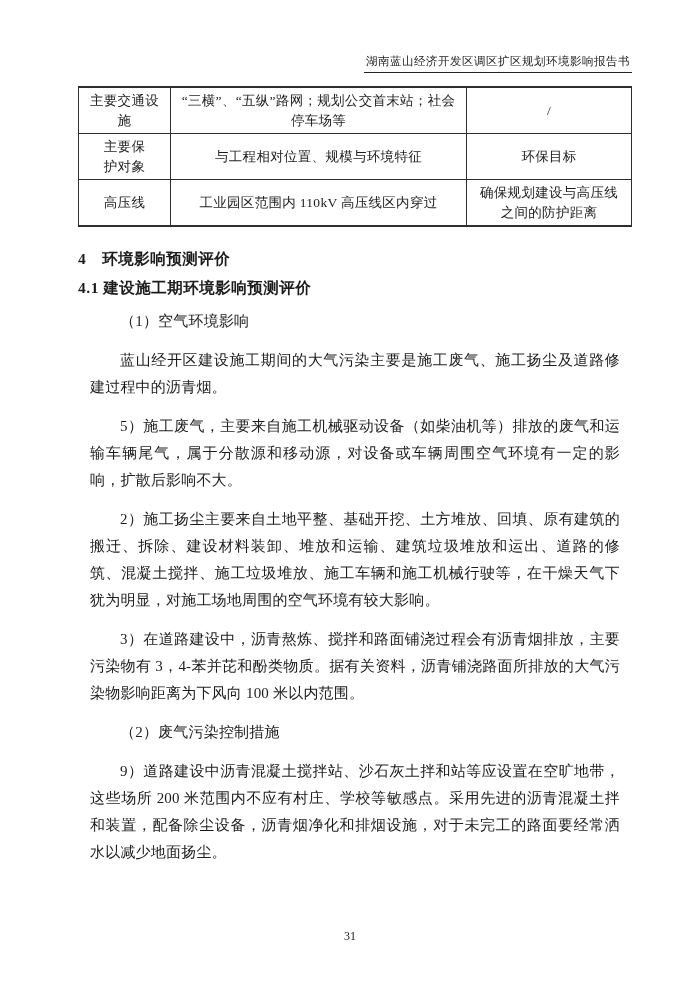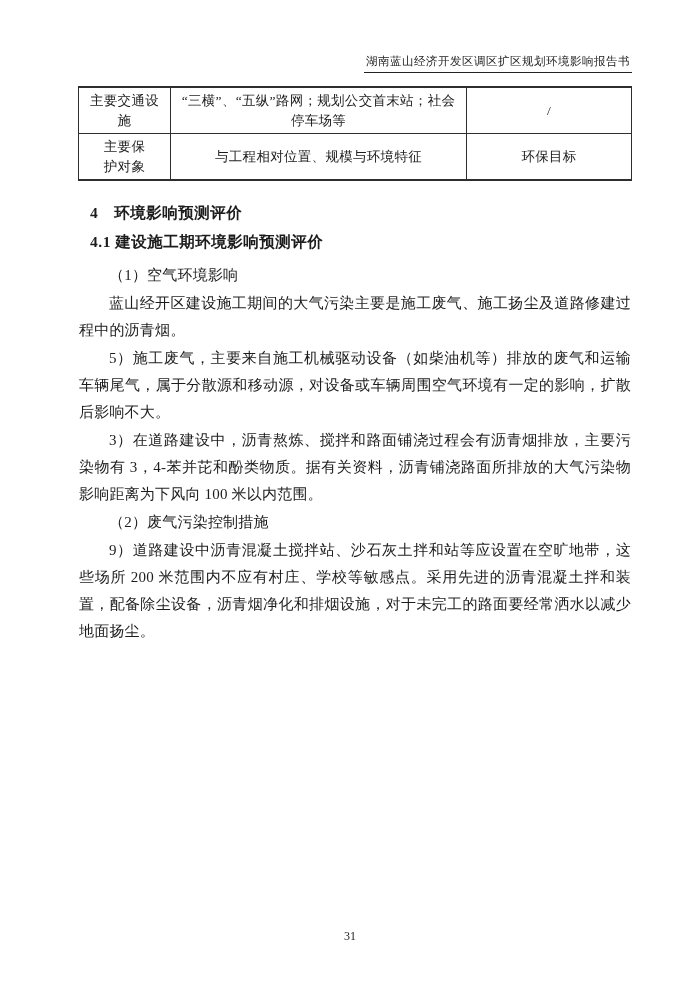--- a/index.html
+++ b/index.html
@@ -43,29 +43,29 @@
   .tbl tr:last-child td { border-bottom: 2px solid #2e2e2e; }
   .col-1 { width: 92px; }
   .col-2 { width: 296px; }
   .prewrap { white-space: pre-line; }
   .cell-left { text-align: left; }
   
   .content { margin-top: 23px; }
   .content h1, .content h2, .content h3 {
     font-size: 15.5px;
     font-weight: bold;
-    margin: 0 0 12px 12px;
+    margin: 0 0 12px 0;
     line-height: 17px;
     letter-spacing: 0.5px;
   }
   .content h3 { font-weight: normal; }
   .content p {
     font-size: 15px;
     line-height: 27px;
-    margin: 1px;
+    margin: 12px;
     text-indent: 2em;
     text-align: justify;
     letter-spacing: 0.2px;
   }
   
   .footer {
     position: absolute;
     left: 0; right: 0;
     bottom: 46px;
     text-align: center;
@@ -92,29 +92,35 @@
         <td>主要交通设施</td>
         <td>“三横”、“五纵”路网；规划公交首末站；社会停车场等</td>
         <td>/</td>
       </tr>
       <tr>
         <td class="prewrap">主要保
 护对象</td>
         <td>与工程相对位置、规模与环境特征</td>
         <td>环保目标</td>
       </tr>
+      <tr>
+        <td>高压线</td>
+        <td>工业园区范围内 110kV 高压线区内穿过</td>
+        <td class="cell-left">确保规划建设与高压线之间的防护距离</td>
+      </tr>
     </tbody>
   </table>
 
   <div class="content">
     <h1>4　环境影响预测评价</h1>
     <h2>4.1 建设施工期环境影响预测评价</h2>
     <p>（1）空气环境影响</p>
     <p>蓝山经开区建设施工期间的大气污染主要是施工废气、施工扬尘及道路修建过程中的沥青烟。</p>
     <p>5）施工废气，主要来自施工机械驱动设备（如柴油机等）排放的废气和运输车辆尾气，属于分散源和移动源，对设备或车辆周围空气环境有一定的影响，扩散后影响不大。</p>
+    <p>2）施工扬尘主要来自土地平整、基础开挖、土方堆放、回填、原有建筑的搬迁、拆除、建设材料装卸、堆放和运输、建筑垃圾堆放和运出、道路的修筑、混凝土搅拌、施工垃圾堆放、施工车辆和施工机械行驶等，在干燥天气下犹为明显，对施工场地周围的空气环境有较大影响。</p>
     <p>3）在道路建设中，沥青熬炼、搅拌和路面铺浇过程会有沥青烟排放，主要污染物有 3，4-苯并芘和酚类物质。据有关资料，沥青铺浇路面所排放的大气污染物影响距离为下风向 100 米以内范围。</p>
     <p>（2）废气污染控制措施</p>
     <p>9）道路建设中沥青混凝土搅拌站、沙石灰土拌和站等应设置在空旷地带，这些场所 200 米范围内不应有村庄、学校等敏感点。采用先进的沥青混凝土拌和装置，配备除尘设备，沥青烟净化和排烟设施，对于未完工的路面要经常洒水以减少地面扬尘。</p>
   </div>
 
   <div class="footer">
     <span>31</span>
   </div>
 
 </div>

